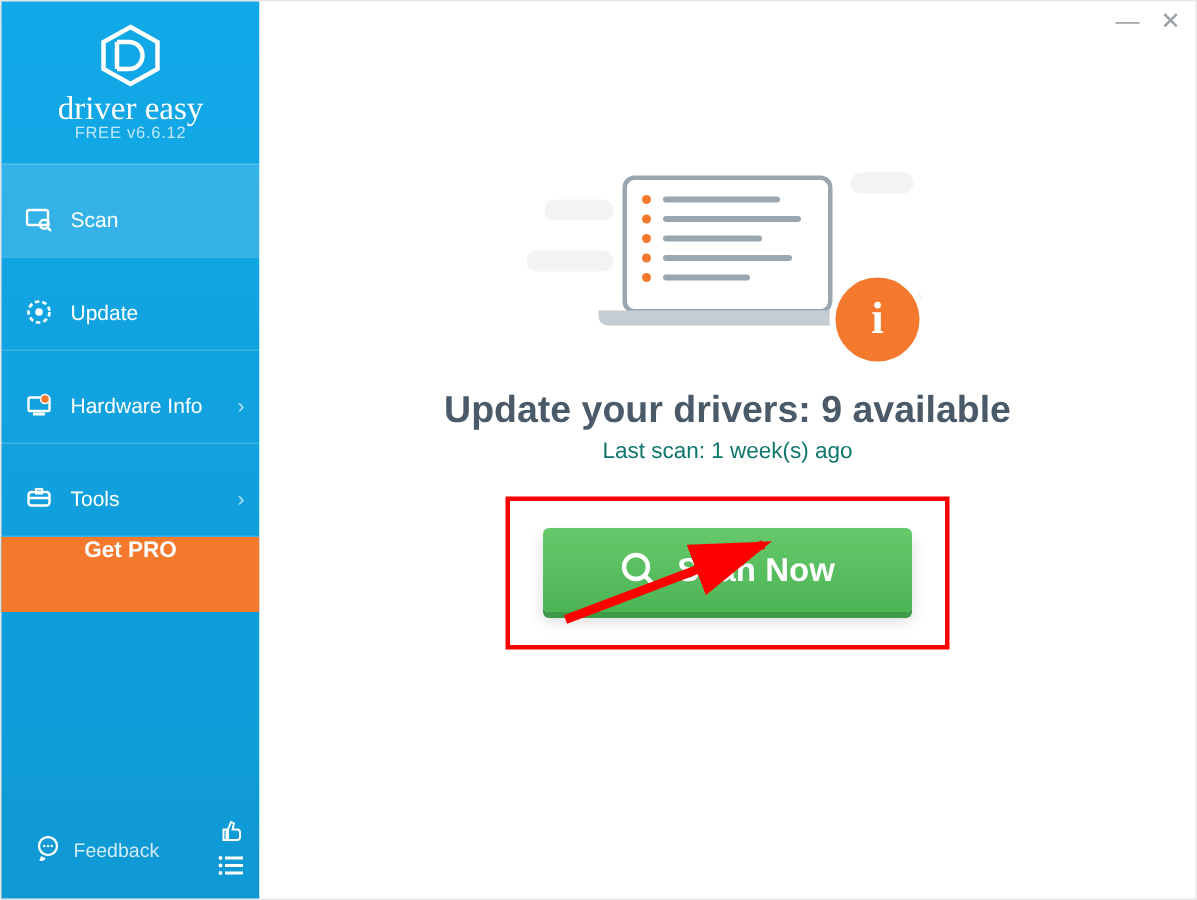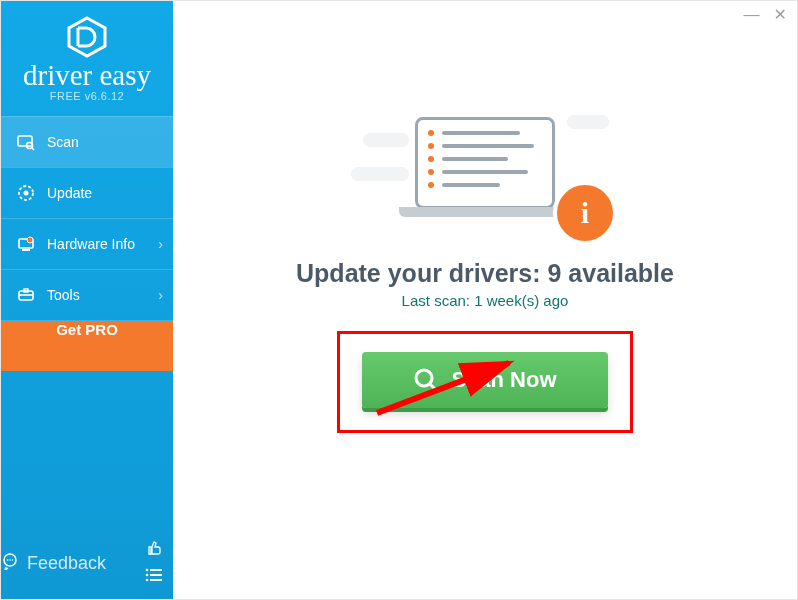--- a/index.html
+++ b/index.html
@@ -27,37 +27,37 @@
     flex-direction: column;
     color: #ffffff;
   }
   .logo-block {
     padding: 14px 0 10px 0;
     text-align: center;
   }
   .logo-block svg { display:block; margin:0 auto 2px auto; }
   .logo-name {
     font-family: "Segoe Script", "Brush Script MT", cursive;
-    font-size: 29px;
+    font-size: 22px;
     color:#fff;
     line-height: 1;
   }
   .logo-ver {
     font-size: 11px;
     color:#bde8fb;
     letter-spacing:0.5px;
   }
   .nav {
     margin-top: 4px;
   }
   .nav-item {
     height: 50px;
     display: flex;
     align-items: center;
-    padding: 0 14px 0 14px;
+    padding: 11px 14px 0 14px;
     font-size: 14px;
     color:#ffffff;
     border-top: 1px solid rgba(255,255,255,0.18);
     cursor: pointer;
     position: relative;
   }
   .nav-item:last-of-type { border-bottom: 1px solid rgba(255,255,255,0.18); }
   .nav-item.active {
     background: rgba(255,255,255,0.15);
   }
@@ -82,23 +82,23 @@
     font-size:15px;
     display:flex;
     align-items:flex-start;
     justify-content:center;
     cursor:pointer;
   }
   .sidebar-spacer { flex:1; }
   .sidebar-bottom {
     display:flex;
     align-items:center;
-    padding: 8px 10px 12px 0;
+    padding: 8px 10px 12px 22px;
     color: rgba(255,255,255,0.8);
-    font-size:18px;
+    font-size:13px;
   }
   .sidebar-bottom .fb-ico { margin-right:8px; }
   .sidebar-bottom .right-icons {
     margin-left:auto;
     display:flex;
     flex-direction:column;
     align-items:center;
     gap:4px;
   }
   

